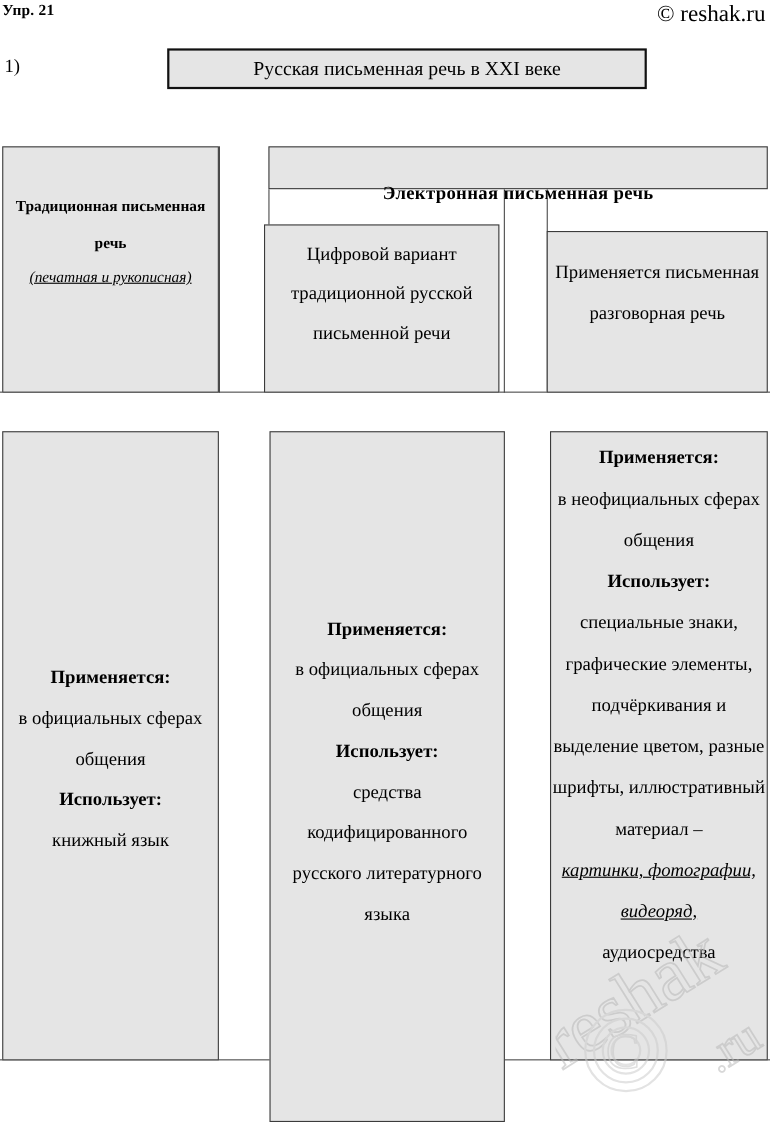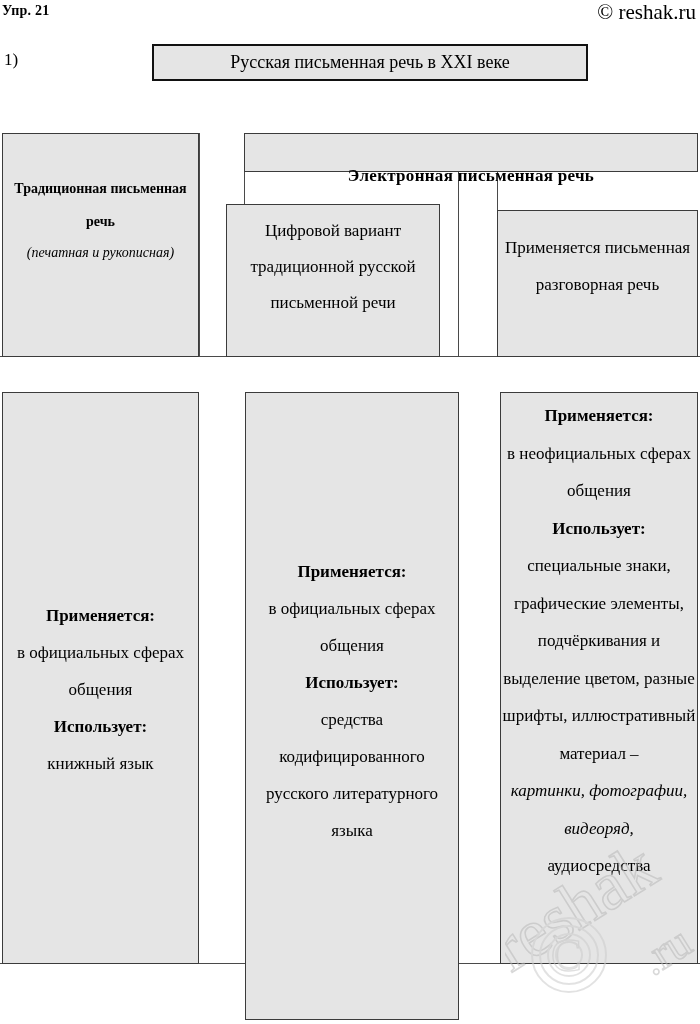--- a/index.html
+++ b/index.html
@@ -58,21 +58,21 @@
     text-align: center;
   }
   .box.thick {
     border: 2.4px solid #111111;
   }
   .box-inner {
     font-size: 17px;
     line-height: 37.5px;
   }
   .b { font-weight: bold; }
-  .i { font-style: italic; }
+  .i { font-style: italic; text-decoration: underline; }
 
   
   #title-box {
     left: 152px;
     top: 44px;
     width: 436px;
     height: 37px;
   }
   #title-box .box-inner {
     line-height: 33px;
@@ -108,21 +108,21 @@
     height: 39px;
   }
   #elec-header-box .box-inner {
     line-height: 35px;
     font-size: 17px;
     letter-spacing: 0.3px;
     margin-top: 24px;
   }
 
   #digital-box {
-    left: 226px;
+    left: 240px;
     top: 204px;
     width: 214px;
     height: 153px;
   }
   #digital-box .box-inner {
     padding-top: 8px;
     line-height: 36px;
     font-size: 17px;
   }
 

